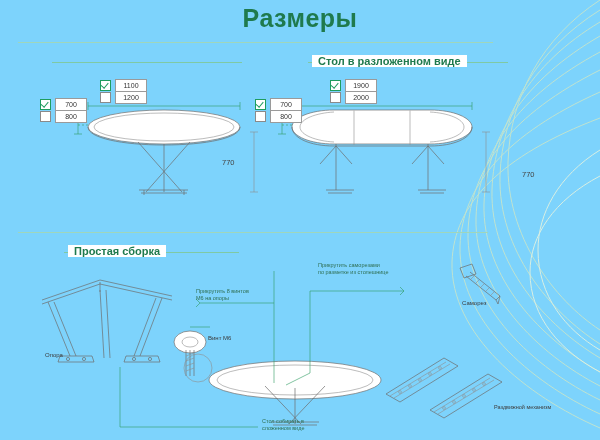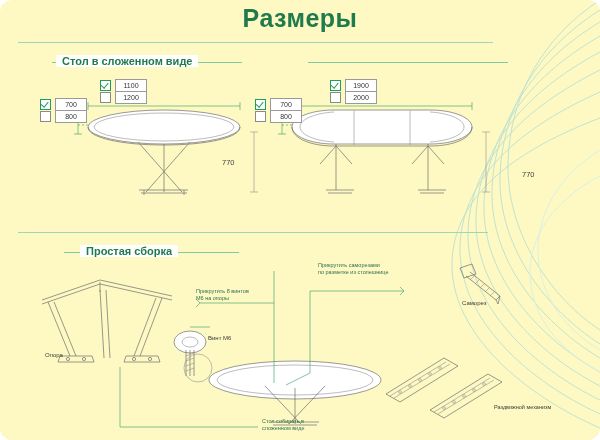--- a/index.html
+++ b/index.html
@@ -3,21 +3,21 @@
 <meta charset="utf-8">
 <style>
   html,body{margin:0;padding:0;}
   body{
     width:600px;height:440px;
     font-family:"Liberation Sans", sans-serif;
     background:#ffffff;
     overflow:hidden;
     position:relative;
   }
-  .page{position:relative;width:600px;height:440px;overflow:hidden;background:#fef9c3;border-radius:12px;}
+  .page{position:relative;width:600px;height:440px;overflow:hidden;background:#7dd3fc;}
 
   
   .swirl{position:absolute;right:0;top:0;width:150px;height:440px;pointer-events:none;}
 
   
   .header{
     position:absolute;left:0;top:0;width:600px;height:42px;
   }
   .header-title{
     position:absolute;left:0;top:4px;width:600px;text-align:center;
@@ -93,23 +93,23 @@
     </g>
   </svg>
 
   <div class="header">
     <div class="header-title">Размеры</div>
   </div>
 
   <div class="rule" style="left:18px;top:42px;width:475px;background:#9fd6bb;"></div>
 
   <div class="rule" style="left:52px;top:62px;width:190px;"></div>
-  <div class="sec-title" style="left:56px;top:55px;">Стол в сложенном виде</div>
 
   <div class="rule" style="left:308px;top:62px;width:200px;"></div>
+  <div class="sec-title" style="left:312px;top:55px;">Стол в разложенном виде</div>
 
   <svg style="position:absolute;left:40px;top:72px;" width="240" height="130" viewBox="0 0 240 130">
 
     <line class="grn" x1="48" y1="34" x2="200" y2="34"></line>
     <line class="grn" x1="48" y1="30" x2="48" y2="38"></line>
     <line class="grn" x1="200" y1="30" x2="200" y2="38"></line>
 
     <line class="grn" x1="38" y1="44" x2="38" y2="62"></line>
     <line class="grn" x1="34" y1="44" x2="42" y2="44"></line>
     <line class="grn" x1="34" y1="62" x2="42" y2="62"></line>
@@ -192,21 +192,21 @@
     <span class="val">1900</span>
   </div>
   <div class="chip" style="left:330px;top:91px;">
     <span class="sw"></span>
     <span class="val">2000</span>
   </div>
   <div class="dimlabel" style="left:512px;top:170px;">770</div>
 
   <div class="rule" style="left:18px;top:232px;width:470px;background:#9fd6bb;"></div>
   <div class="rule" style="left:64px;top:252px;width:175px;"></div>
-  <div class="sec-title" style="left:80px;top:245px;">Простая сборка</div>
+  <div class="sec-title" style="left:68px;top:245px;">Простая сборка</div>
 
   <svg style="position:absolute;left:22px;top:262px;" width="170" height="110" viewBox="0 0 170 110">
     <path class="ln" d="M20 38 L78 18 L150 34"></path>
     <path class="ln" d="M20 42 L78 22 L150 38"></path>
     <path class="ln" d="M78 20 L78 30"></path>
     <path class="ln" d="M26 40 L48 94"></path>
     <path class="ln" d="M32 40 L54 94"></path>
     <path class="ln" d="M134 36 L112 94"></path>
     <path class="ln" d="M140 36 L118 94"></path>
     <path class="ln" d="M78 28 L82 96"></path>

